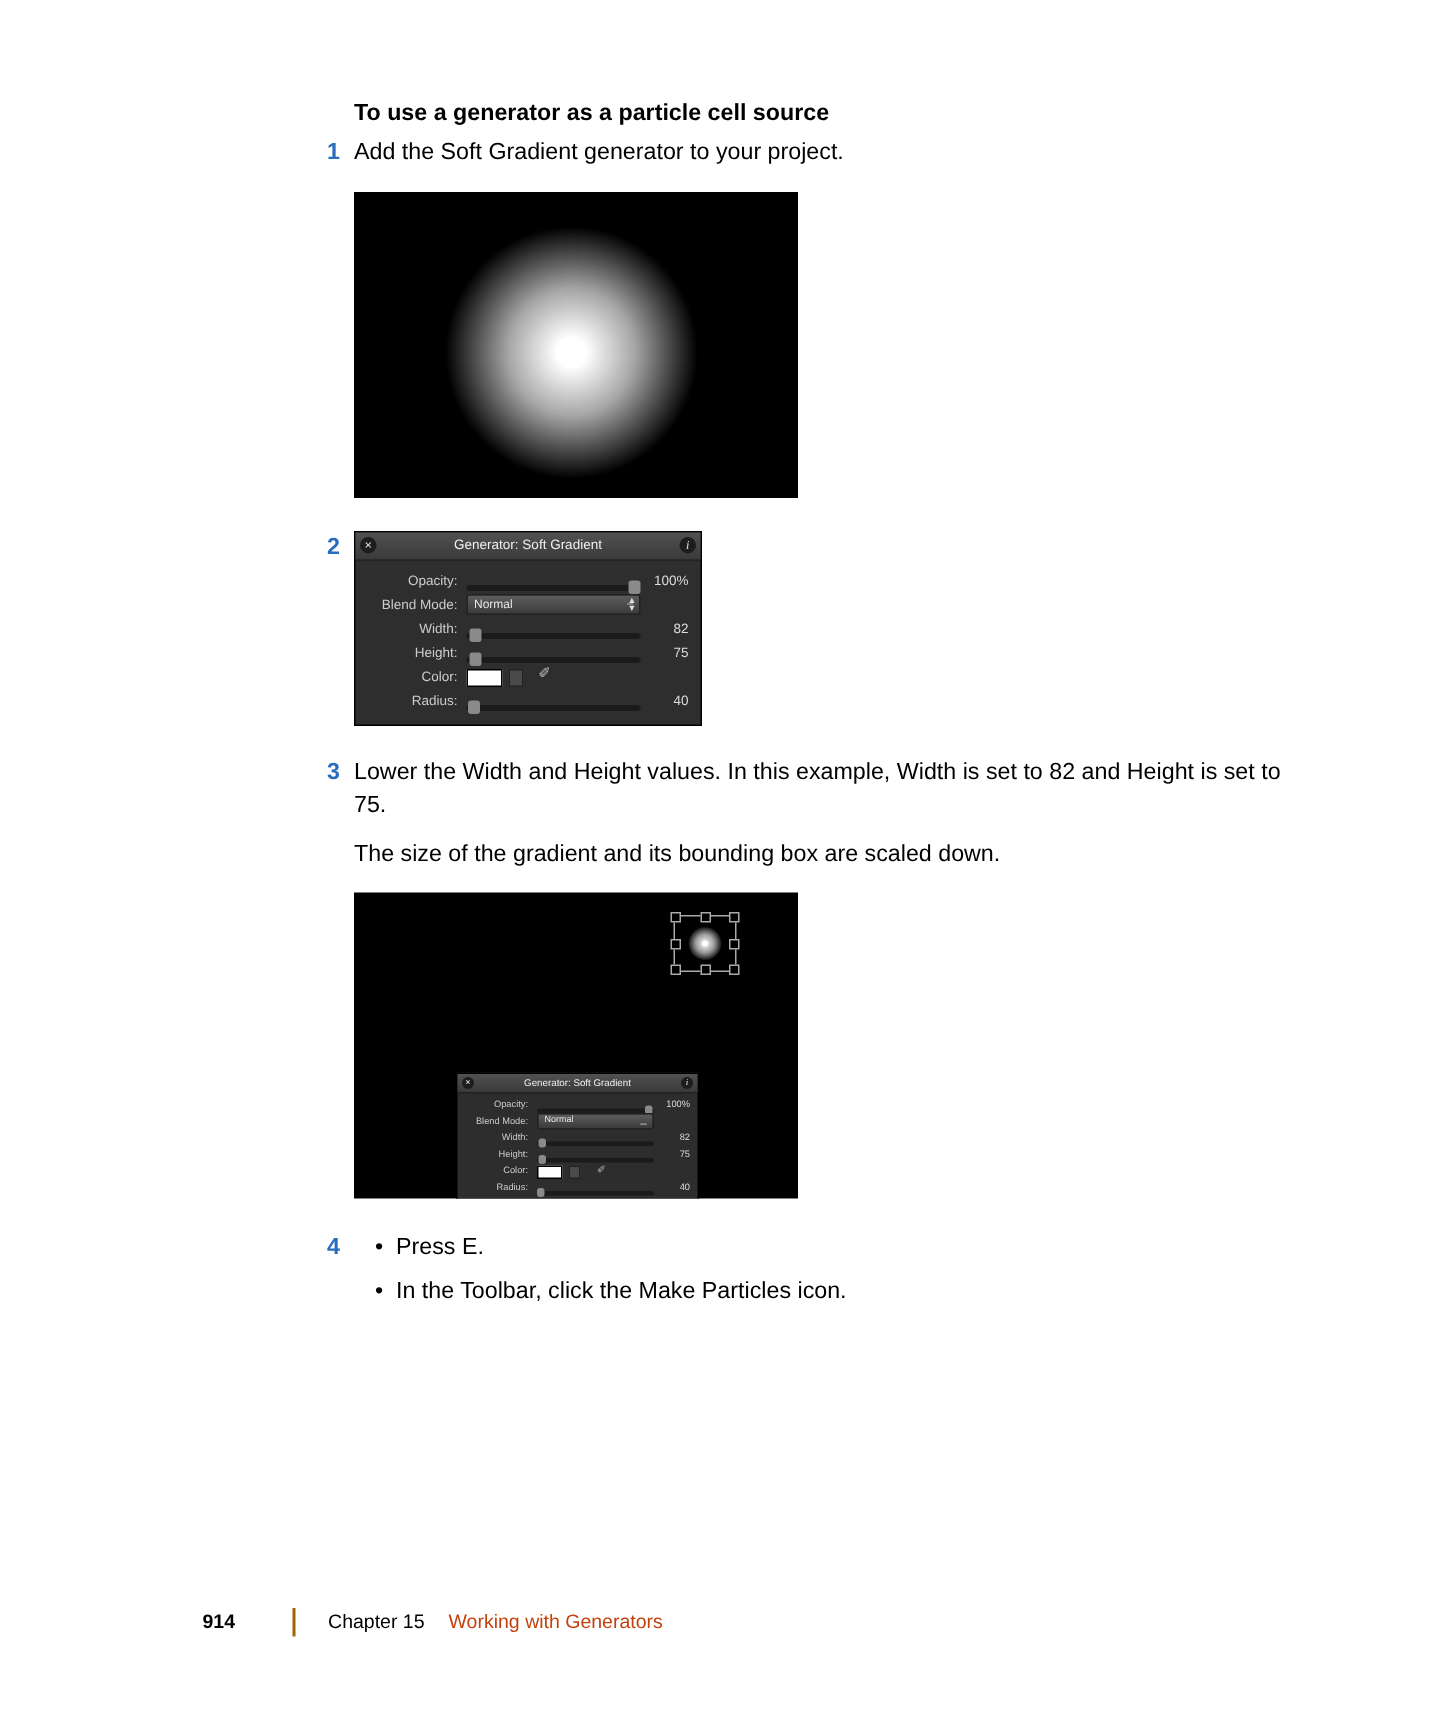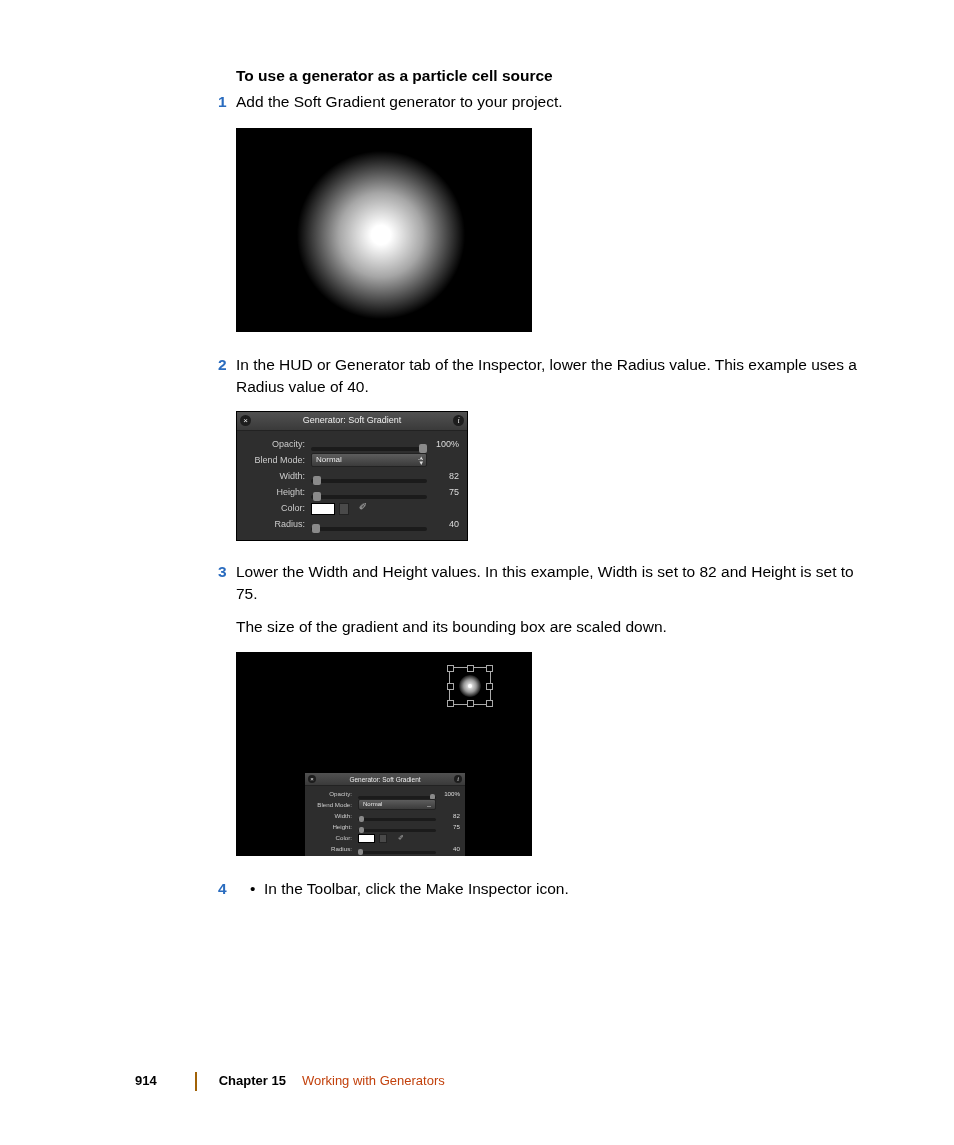--- a/index.html
+++ b/index.html
@@ -234,21 +234,21 @@
   
   .footer {
     position: absolute;
     left: 135px;
     bottom: 54px;
     display: flex;
     align-items: center;
     font-size: 13px;
   }
   .footer .pageno { font-weight: 700; padding-right: 38px; border-right: 2px solid #a16207; }
-  .footer .chapter { font-weight: 700; padding: 0 8px 0 22px; }
+  .footer .chapter { font-weight: 400; padding: 0 8px 0 22px; }
   .footer .chtitle { color: #c2410c; padding-left: 8px;}
 </style>
 </head>
 <body>
 
 <div class="content">
   <div class="heading">To use a generator as a particle cell source</div>
 
   <ol class="steps">
 
@@ -256,21 +256,20 @@
       <div class="step-body">
         <p>Add the Soft Gradient generator to your project.</p>
         <div class="fig-gradient-big">
           <div class="soft-glow-big"></div>
         </div>
       </div>
     </li>
 
     <li>
       <div class="step-body">
-        <p>In the HUD or Generator tab of the Inspector, lower the Radius value. This example uses a Radius value of 40.</p>
 
         <div class="hud">
           <div class="hud-title">
             <span class="close-x">×</span>
             <span>Generator: Soft Gradient</span>
             <span class="info-i">i</span>
           </div>
           <div class="hud-body">
             <div class="hud-row">
               <div class="hud-label">Opacity:</div>
@@ -385,21 +384,22 @@
               </div>
             </div>
           </div>
         </div>
       </div>
     </li>
 
     <li>
       <div class="step-body">
         <ul class="bullets">
-          <li>In the Toolbar, click the Make Inspector icon.</li>
+          <li>Press E.</li>
+          <li>In the Toolbar, click the Make Particles icon.</li>
         </ul>
       </div>
     </li>
 
   </ol>
 </div>
 
 <div class="footer">
   <span class="pageno">914</span>
   <span class="chapter">Chapter 15</span>

